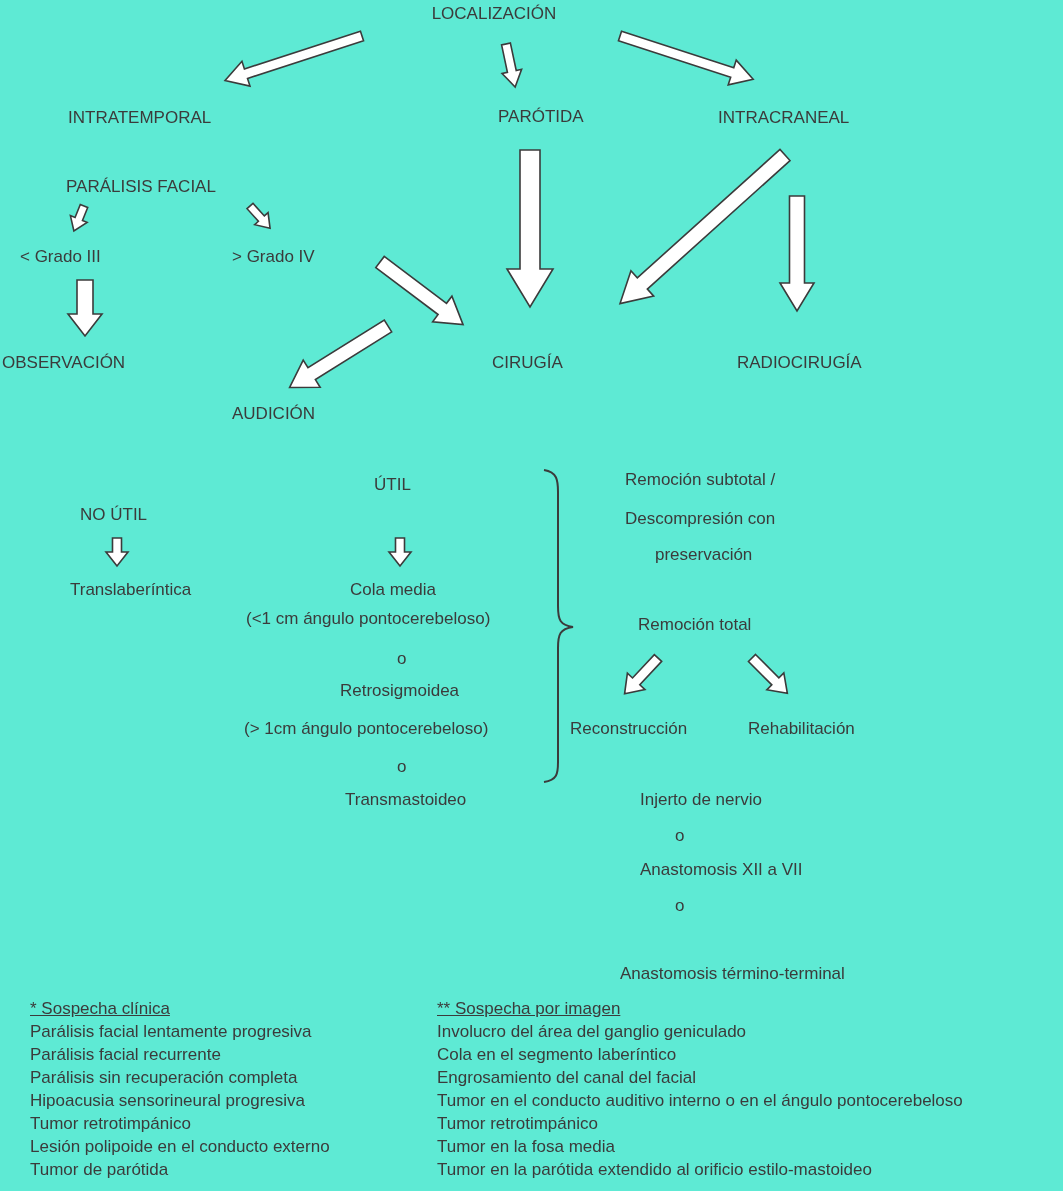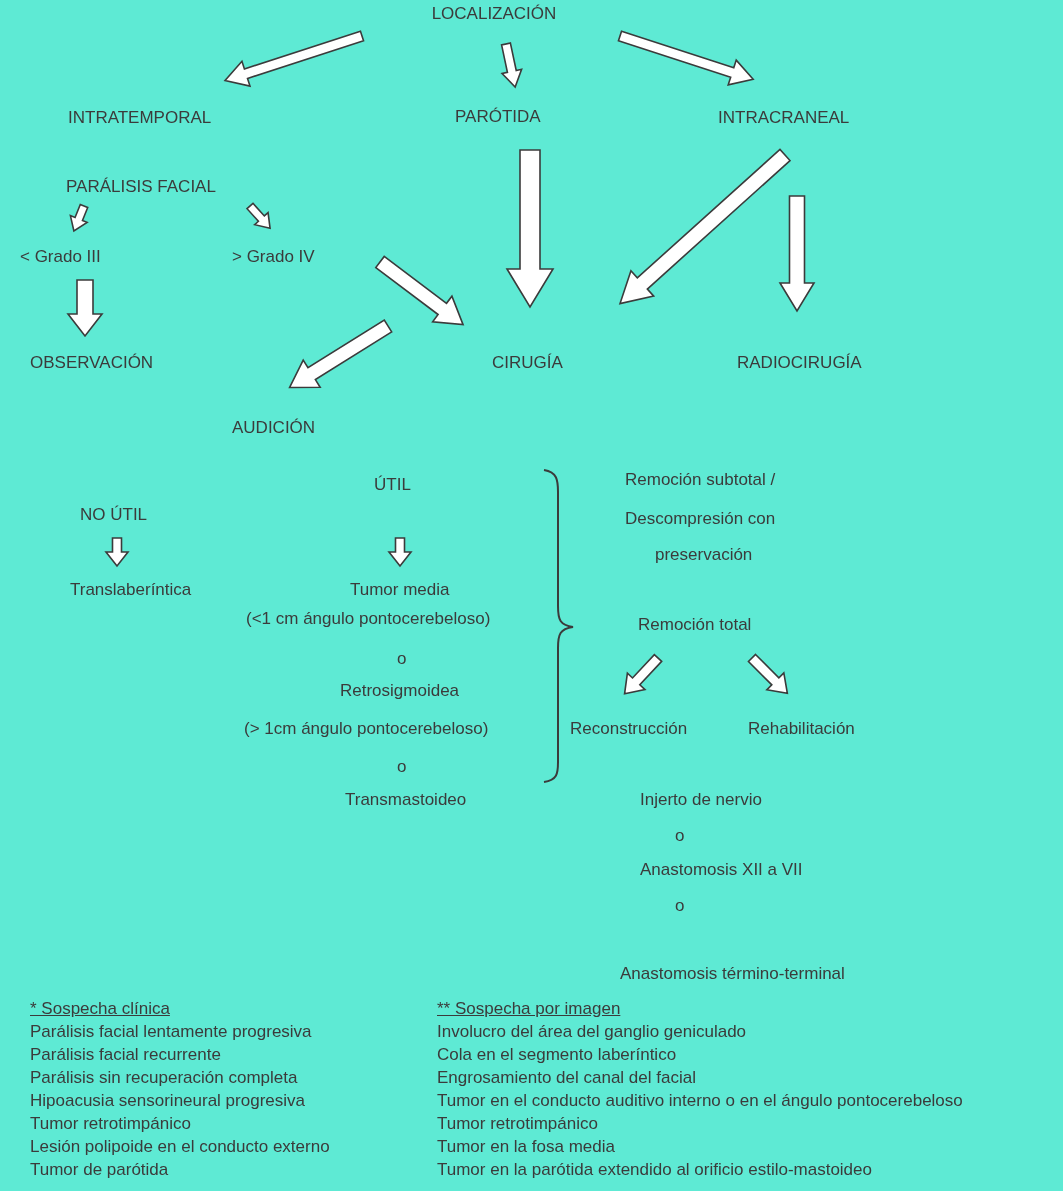--- a/index.html
+++ b/index.html
@@ -97,38 +97,38 @@
     <g transform="translate(752,658) rotate(45)">
       <path class="arrow" d="M0,-5 L33,-5 L33,-12 L50,0 L33,12 L33,5 L0,5 Z"></path>
     </g>
 
     <path class="brace" d="M544,470 C557,472 558,480 558,492 L558,606 C558,620 560,625 573,627 C560,629 558,634 558,648 L558,762 C558,774 557,780 544,782"></path>
   </svg>
 
   <div class="node centered" style="left:494px; top:4px;">LOCALIZACIÓN</div>
 
   <div class="node" style="left:68px; top:108px;">INTRATEMPORAL</div>
-  <div class="node" style="left:455px; top:107px;text-align:right;">PARÓTIDA</div>
+  <div class="node" style="left:498px; top:107px;text-align:right;">PARÓTIDA</div>
   <div class="node" style="left:718px; top:108px;">INTRACRANEAL</div>
 
   <div class="node" style="left:66px; top:177px;">PARÁLISIS FACIAL</div>
   <div class="node" style="left:20px; top:247px;">&lt; Grado III</div>
   <div class="node" style="left:232px; top:247px;">&gt; Grado IV</div>
 
-  <div class="node" style="left:2px; top:353px;margin-left:28px;">OBSERVACIÓN</div>
+  <div class="node" style="left:2px; top:353px;">OBSERVACIÓN</div>
   <div class="node" style="left:492px; top:353px;">CIRUGÍA</div>
   <div class="node" style="left:737px; top:353px;">RADIOCIRUGÍA</div>
 
-  <div class="node" style="left:232px; top:418px;">AUDICIÓN</div>
+  <div class="node" style="left:232px; top:404px;">AUDICIÓN</div>
 
   <div class="node" style="left:80px; top:505px;">NO ÚTIL</div>
   <div class="node" style="left:374px; top:475px;">ÚTIL</div>
 
   <div class="node" style="left:70px; top:580px;">Translaberíntica</div>
-  <div class="node" style="left:350px; top:580px;">Tumor media</div>
+  <div class="node" style="left:350px; top:580px;">Cola media</div>
   <div class="node" style="left:246px; top:609px;">(&lt;1 cm ángulo pontocerebeloso)</div>
   <div class="node" style="left:397px; top:649px;">o</div>
   <div class="node" style="left:340px; top:681px;">Retrosigmoidea</div>
   <div class="node" style="left:244px; top:719px;">(&gt; 1cm ángulo pontocerebeloso)</div>
   <div class="node" style="left:397px; top:757px;">o</div>
   <div class="node" style="left:345px; top:790px;">Transmastoideo</div>
 
   <div class="node" style="left:625px; top:470px;">Remoción subtotal /</div>
   <div class="node" style="left:625px; top:509px;">Descompresión con</div>
   <div class="node" style="left:655px; top:545px;text-align:center;">preservación</div>

